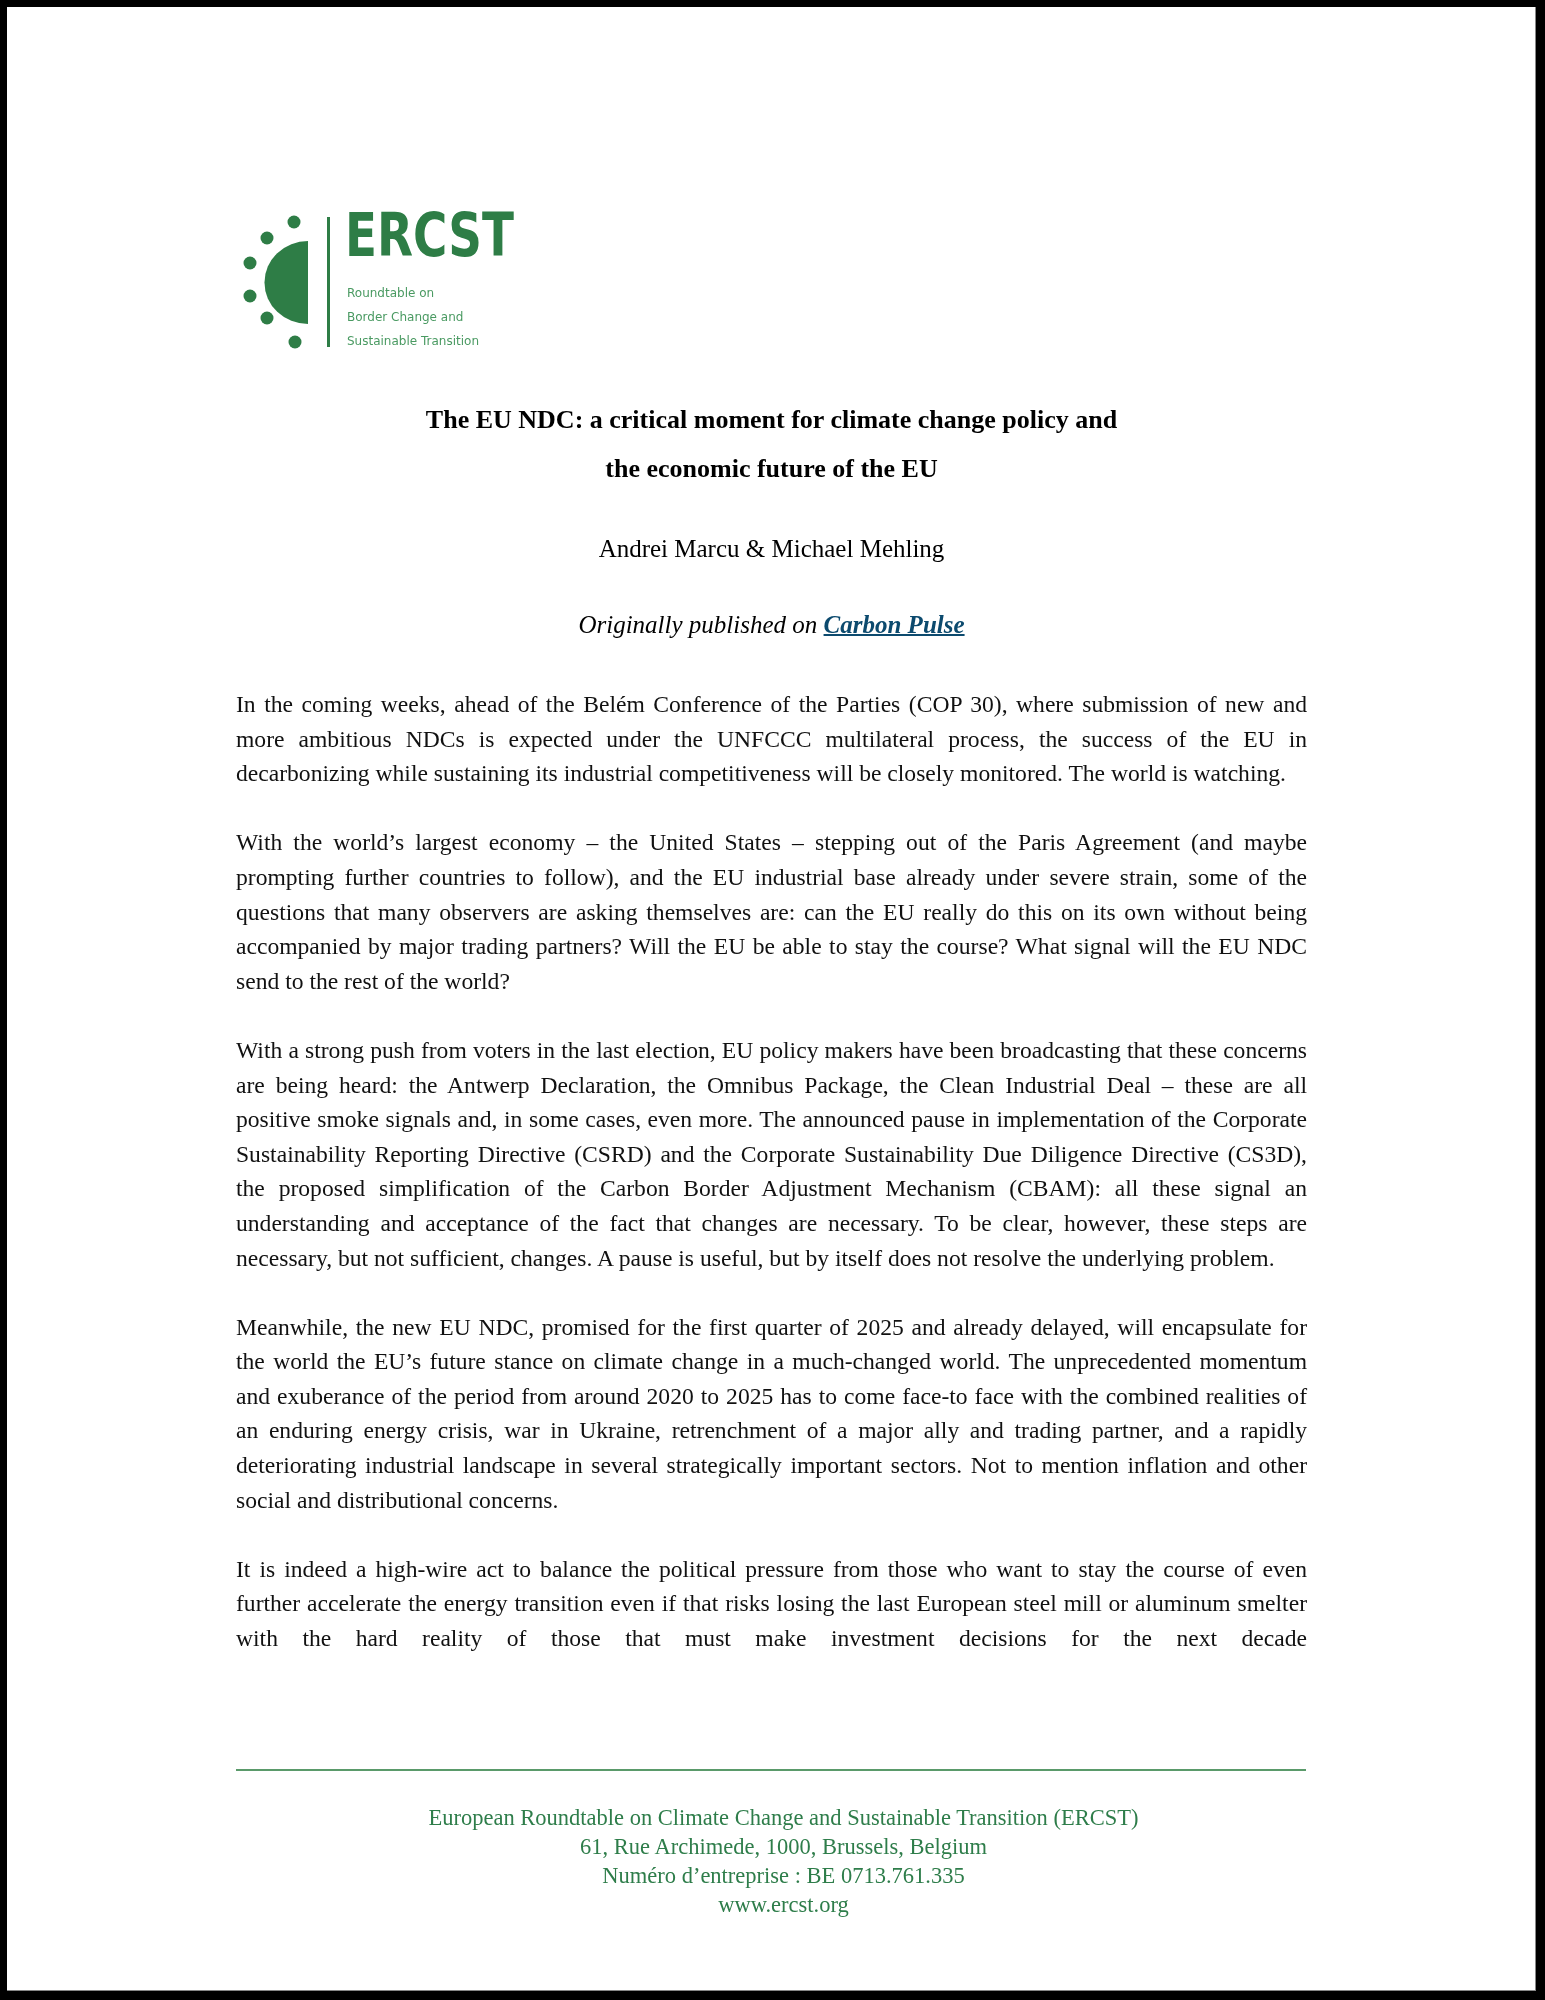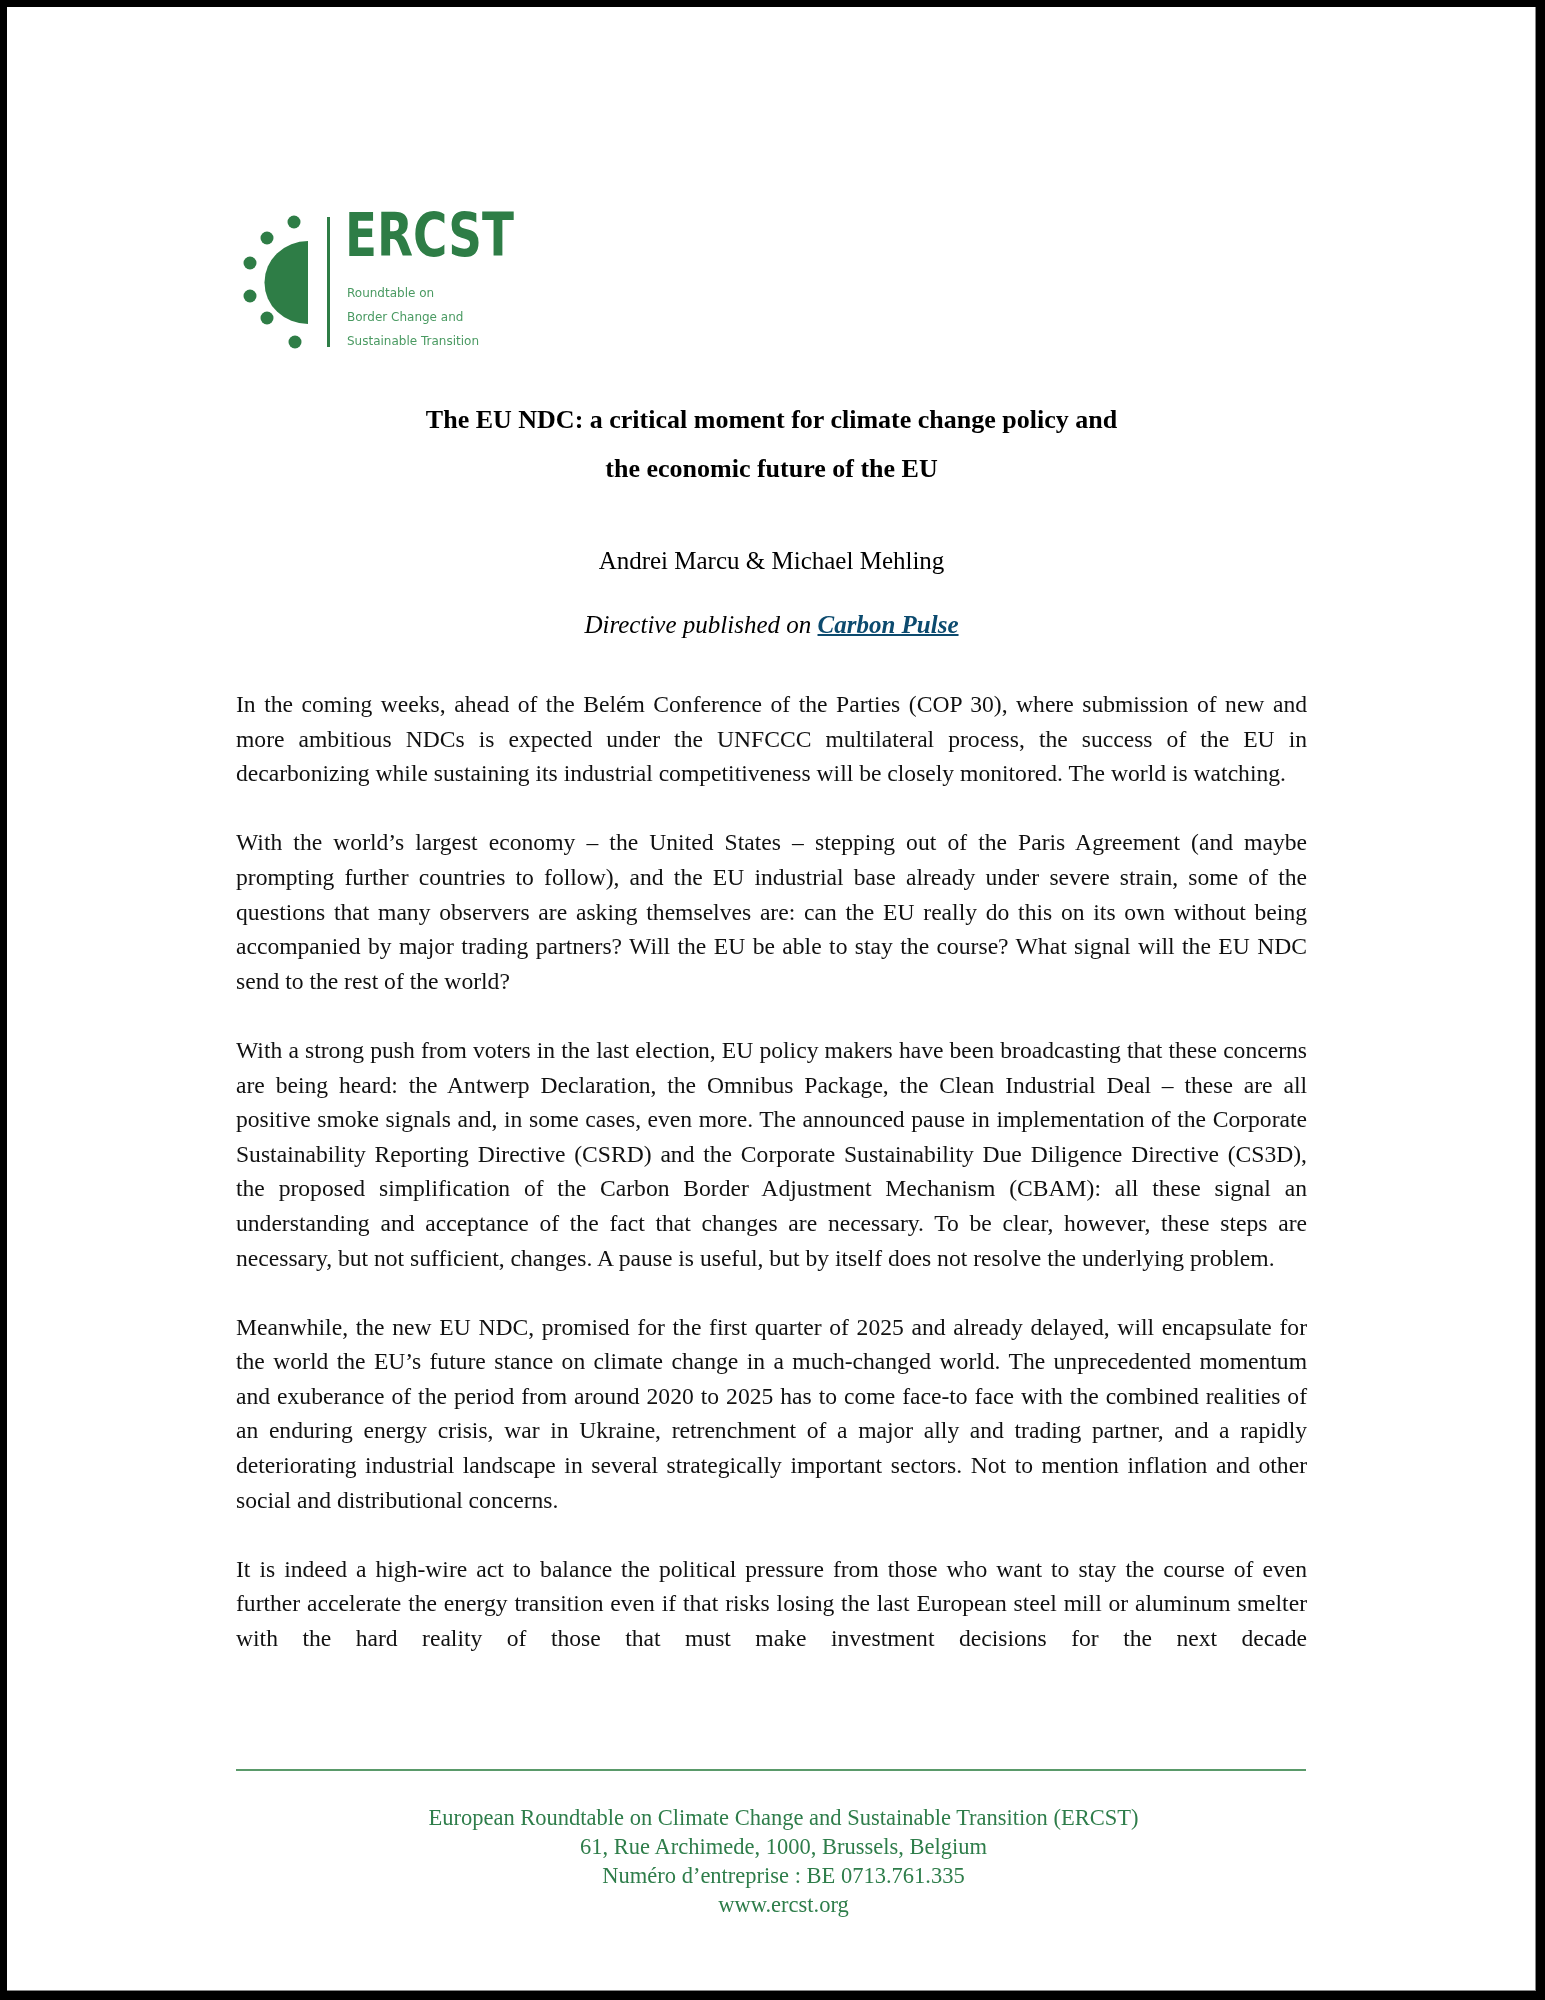--- a/index.html
+++ b/index.html
@@ -28,21 +28,21 @@
     font-size:12px; line-height:24px; color:#4a9a62;
   }
   .logo-sub div { white-space:nowrap; }
 
   .title {
     position:absolute; left:0; width:1529px; top:388px;
     text-align:center; font-weight:bold; font-size:26px; line-height:49px; color:#000;
   }
   .authors {
     position:absolute; left:0; width:1529px; top:528px;
-    text-align:center; font-size:25px; color:#000;margin-top:12px;
+    text-align:center; font-size:25px; color:#000;
   }
   .published {
     position:absolute; left:0; width:1529px; top:604px;
     text-align:center; font-size:25px; font-style:italic; color:#000;
   }
   .published a { color:#0c4a6e; font-weight:bold; text-decoration:underline; text-decoration-thickness:2px; }
 
   .body-text {
     position:absolute; left:229px; width:1071px; top:680px;
     font-size:23.6px; line-height:34.6px; color:#111; text-align:justify;
@@ -87,21 +87,21 @@
   </div>
 
   <div class="title">
     <div>The EU NDC: a critical moment for climate change policy and</div>
     <div>the economic future of the EU</div>
   </div>
 
   <div class="authors">Andrei Marcu &amp; Michael Mehling</div>
 
   <div class="published">
-    <span>Directive published on </span><a>Carbon Pulse</a>
+    <span>Originally published on </span><a>Carbon Pulse</a>
   </div>
 
   <div class="body-text">
     <p>In the coming weeks, ahead of the Belém Conference of the Parties (COP 30), where submission of new and more ambitious NDCs is expected under the UNFCCC multilateral process, the success of the EU in decarbonizing while sustaining its industrial competitiveness will be closely monitored. The world is watching.</p>
     <p>With the world’s largest economy – the United States – stepping out of the Paris Agreement (and maybe prompting further countries to follow), and the EU industrial base already under severe strain, some of the questions that many observers are asking themselves are: can the EU really do this on its own without being accompanied by major trading partners? Will the EU be able to stay the course? What signal will the EU NDC send to the rest of the world?</p>
     <p>With a strong push from voters in the last election, EU policy makers have been broadcasting that these concerns are being heard: the Antwerp Declaration, the Omnibus Package, the Clean Industrial Deal – these are all positive smoke signals and, in some cases, even more. The announced pause in implementation of the Corporate Sustainability Reporting Directive (CSRD) and the Corporate Sustainability Due Diligence Directive (CS3D), the proposed simplification of the Carbon Border Adjustment Mechanism (CBAM): all these signal an understanding and acceptance of the fact that changes are necessary. To be clear, however, these steps are necessary, but not sufficient, changes. A pause is useful, but by itself does not resolve the underlying problem.</p>
     <p>Meanwhile, the new EU NDC, promised for the first quarter of 2025 and already delayed, will encapsulate for the world the EU’s future stance  on climate change in a much-changed world. The unprecedented momentum and exuberance of the period from around 2020 to 2025 has to come face-to face with the combined realities of an enduring energy crisis, war in Ukraine, retrenchment of a major ally and trading partner, and a rapidly deteriorating industrial landscape in several strategically important sectors. Not to mention inflation and other social and distributional concerns.</p>
     <p>It is indeed a high-wire act to balance the political pressure from those who want to stay the course of even further accelerate the energy transition even if that risks losing the last European steel mill or aluminum smelter with the hard reality of those that must make investment decisions for the next decade</p>
   </div>
 

